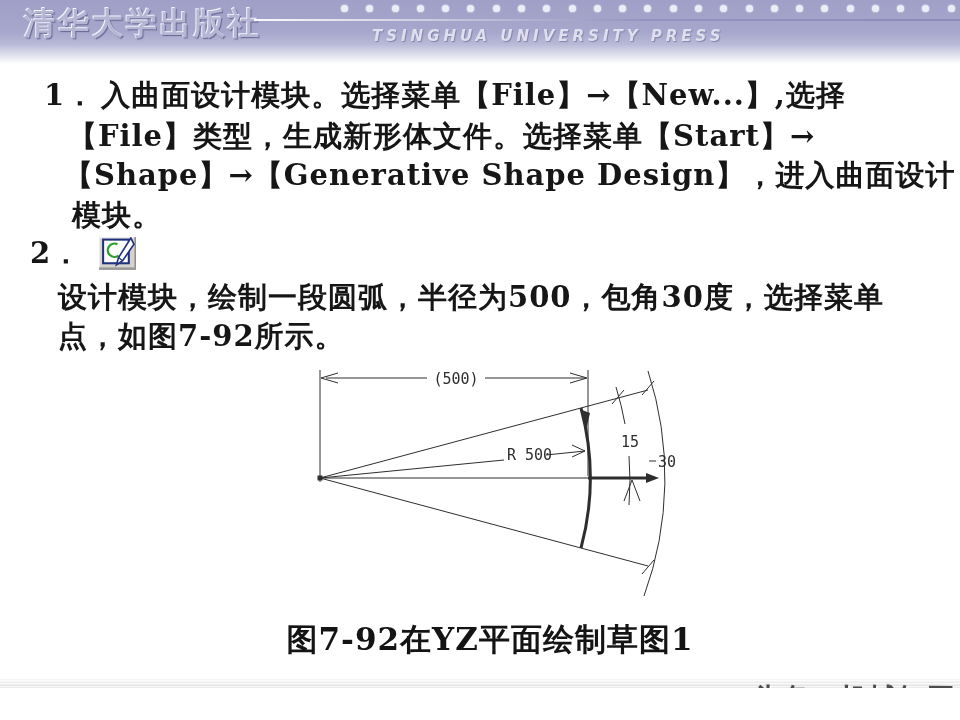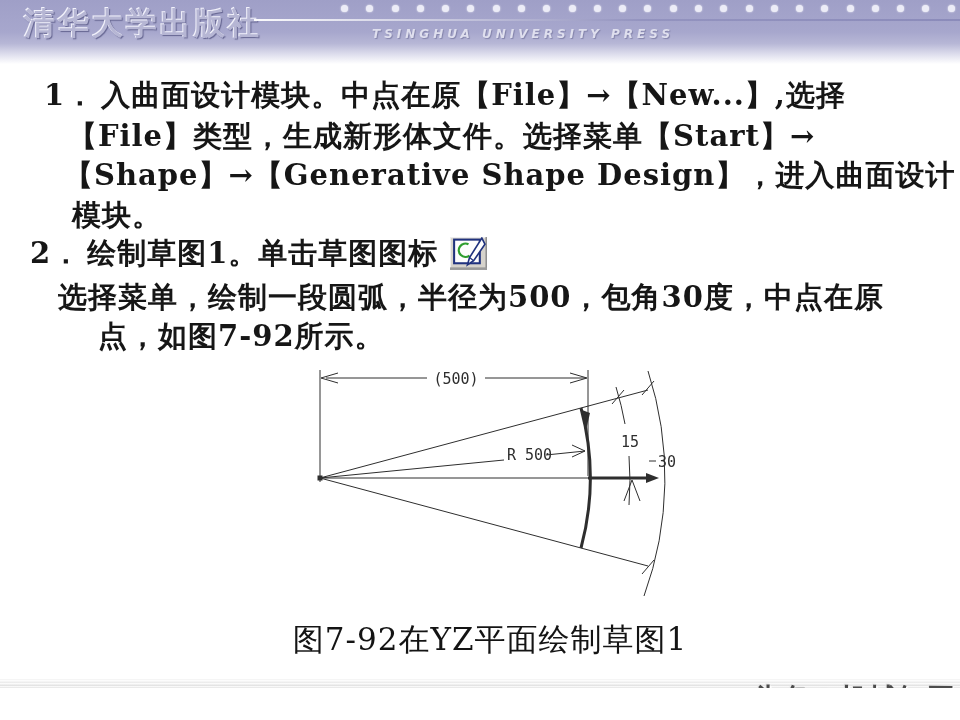--- a/index.html
+++ b/index.html
@@ -9,36 +9,36 @@
   
   .header{position:absolute;left:0;top:0;width:960px;height:64px;
           background:linear-gradient(180deg,#9f9fc7 0%,#a7a7cd 50%,#b7b7d6 68%,#dcdcec 84%,#ffffff 100%);}
   .title-cn{position:absolute;left:24px;top:3px;font-size:31px;font-weight:700;letter-spacing:3px;
             color:#b6b6d4;text-shadow:-1px -1px 0 #f2f2fb,1px 1px 1px #666692;
             font-family:"DejaVu Sans","Liberation Sans",sans-serif;}
   .dots{position:absolute;left:341px;top:5px;width:614px;display:flex;justify-content:space-between;}
   .dots span{width:7px;height:7px;border-radius:50%;background:#ececf7;box-shadow:0 0 2px #fdfdff;}
   .header-line{position:absolute;left:254px;top:19px;width:706px;height:2px;
                background:linear-gradient(90deg,rgba(255,255,255,0.95),#9393bf 55%,#8b8bba);}
-  .title-en{position:absolute;left:372px;top:27px;font-size:12px;font-weight:700;font-style:italic;
+  .title-en{position:absolute;left:372px;top:27px;font-size:15px;font-weight:700;font-style:italic;
             letter-spacing:4px;color:#dfdfee;text-shadow:1px 1px 1px #8484ab;
             font-family:"DejaVu Sans","Liberation Sans",sans-serif;}
 
   
   .l{position:absolute;white-space:nowrap;font-size:29px;font-weight:600;color:#161616;
      letter-spacing:1px;line-height:38px;}
   .l .mk{margin-right:6px;}
   .row{display:flex;align-items:center;}
   .sketch-icon{display:inline-block;width:37px;height:33px;margin:0 2px 0 12px;vertical-align:middle;}
 
   
   .figure-svg{position:absolute;left:280px;top:360px;}
   .figure-svg text{font-family:"DejaVu Sans Mono","Liberation Mono",monospace;fill:#2e2e2e;}
   .caption{position:absolute;left:260px;top:619px;width:460px;text-align:center;
-           font-size:31px;font-weight:400;color:#141414;letter-spacing:1px;}
+           font-size:31px;font-weight:700;color:#141414;letter-spacing:1px;}
 
   
   .stripes{position:absolute;left:0;top:679px;width:960px;height:35px;
            background:
              linear-gradient(180deg,rgba(255,255,255,0.85) 0%,rgba(255,255,255,0.25) 35%,rgba(185,185,185,0.25) 90%),
              repeating-linear-gradient(180deg,#c6c6c6 0 1px,#f3f3f3 1px 2px,#dadada 2px 3px);}
   .bottomline{position:absolute;left:0;top:715px;width:960px;height:2px;background:#bcbcbc;}
   .watermark{position:absolute;right:4px;top:680px;font-size:28px;font-weight:700;letter-spacing:1px;
              color:#4c4c4c;font-family:"DejaVu Sans","Liberation Sans",sans-serif;
              text-shadow:1px 1px 0 #ffffff,2px 2px 0 rgba(255,255,255,0.85),-1px -1px 0 #e8e8e8;}
@@ -75,50 +75,49 @@
         <span></span>
         <span></span>
         <span></span>
         <span></span>
       </div>
     <div class="header-line"></div>
     <div class="title-en">TSINGHUA UNIVERSITY PRESS</div>
   </div>
 
   <div class="l" style="left:44px;top:76px;">
-    <span class="mk">1．</span><span>入曲面设计模块。中点在原【File】→【New...】,选择</span>
+    <span class="mk">1．</span><span>入曲面设计模块。选择菜单【File】→【New...】,选择</span>
   </div>
   <div class="l" style="left:68px;top:117px;">
     <span>【File】类型，生成新形体文件。选择菜单【Start】→</span>
   </div>
   <div class="l" style="left:64px;top:156px;">
     <span>【Shape】→【Generative Shape Design】，进入曲面设计</span>
   </div>
   <div class="l" style="left:72px;top:196px;">
     <span>模块。</span>
   </div>
 
   <div class="l row" style="left:30px;top:234px;">
     <span class="mk">2．</span>
-    <span>绘制草图1。单击草图图标</span>
     <svg class="sketch-icon" viewBox="0 0 36 32">
       <rect x="0" y="0" width="36" height="32" fill="#d6d3cc"></rect>
       <rect x="0.5" y="0.5" width="35" height="31" fill="none" stroke="#efefef"></rect>
       <rect x="34.5" y="0" width="1.5" height="32" fill="#8f8f8f"></rect>
       <rect x="0" y="29.5" width="36" height="2.5" fill="#9a9a9a"></rect>
       <rect x="4" y="2.5" width="25" height="23" fill="#fdfdfd" stroke="#20327e" stroke-width="2"></rect>
       <path d="M18 7 A6.5 6.5 0 1 0 19 18" fill="none" stroke="#2f9e2f" stroke-width="2.2"></path>
       <path d="M31 1 L34 7 L23 23 L17 27 L19 20 Z" fill="#ffffff" stroke="#20327e" stroke-width="1.6"></path>
       <path d="M23 23 L19 20" fill="none" stroke="#20327e" stroke-width="1.2"></path>
     </svg>
   </div>
   <div class="l" style="left:58px;top:278px;">
-    <span>选择菜单，绘制一段圆弧，半径为500，包角30度，中点在原</span>
+    <span>设计模块，绘制一段圆弧，半径为500，包角30度，选择菜单</span>
   </div>
-  <div class="l" style="left:58px;top:317px;margin-left:40px;">
+  <div class="l" style="left:58px;top:317px;">
     <span>点，如图7-92所示。</span>
   </div>
 
   <svg class="figure-svg" width="400" height="248" viewBox="0 0 400 248">
     <g stroke="#2e2e2e" stroke-width="1" fill="none">
 
       <line x1="40" y1="10" x2="40" y2="122"></line>
       <line x1="308" y1="10" x2="308" y2="116"></line>
 
       <line x1="46" y1="18" x2="147" y2="18"></line>

